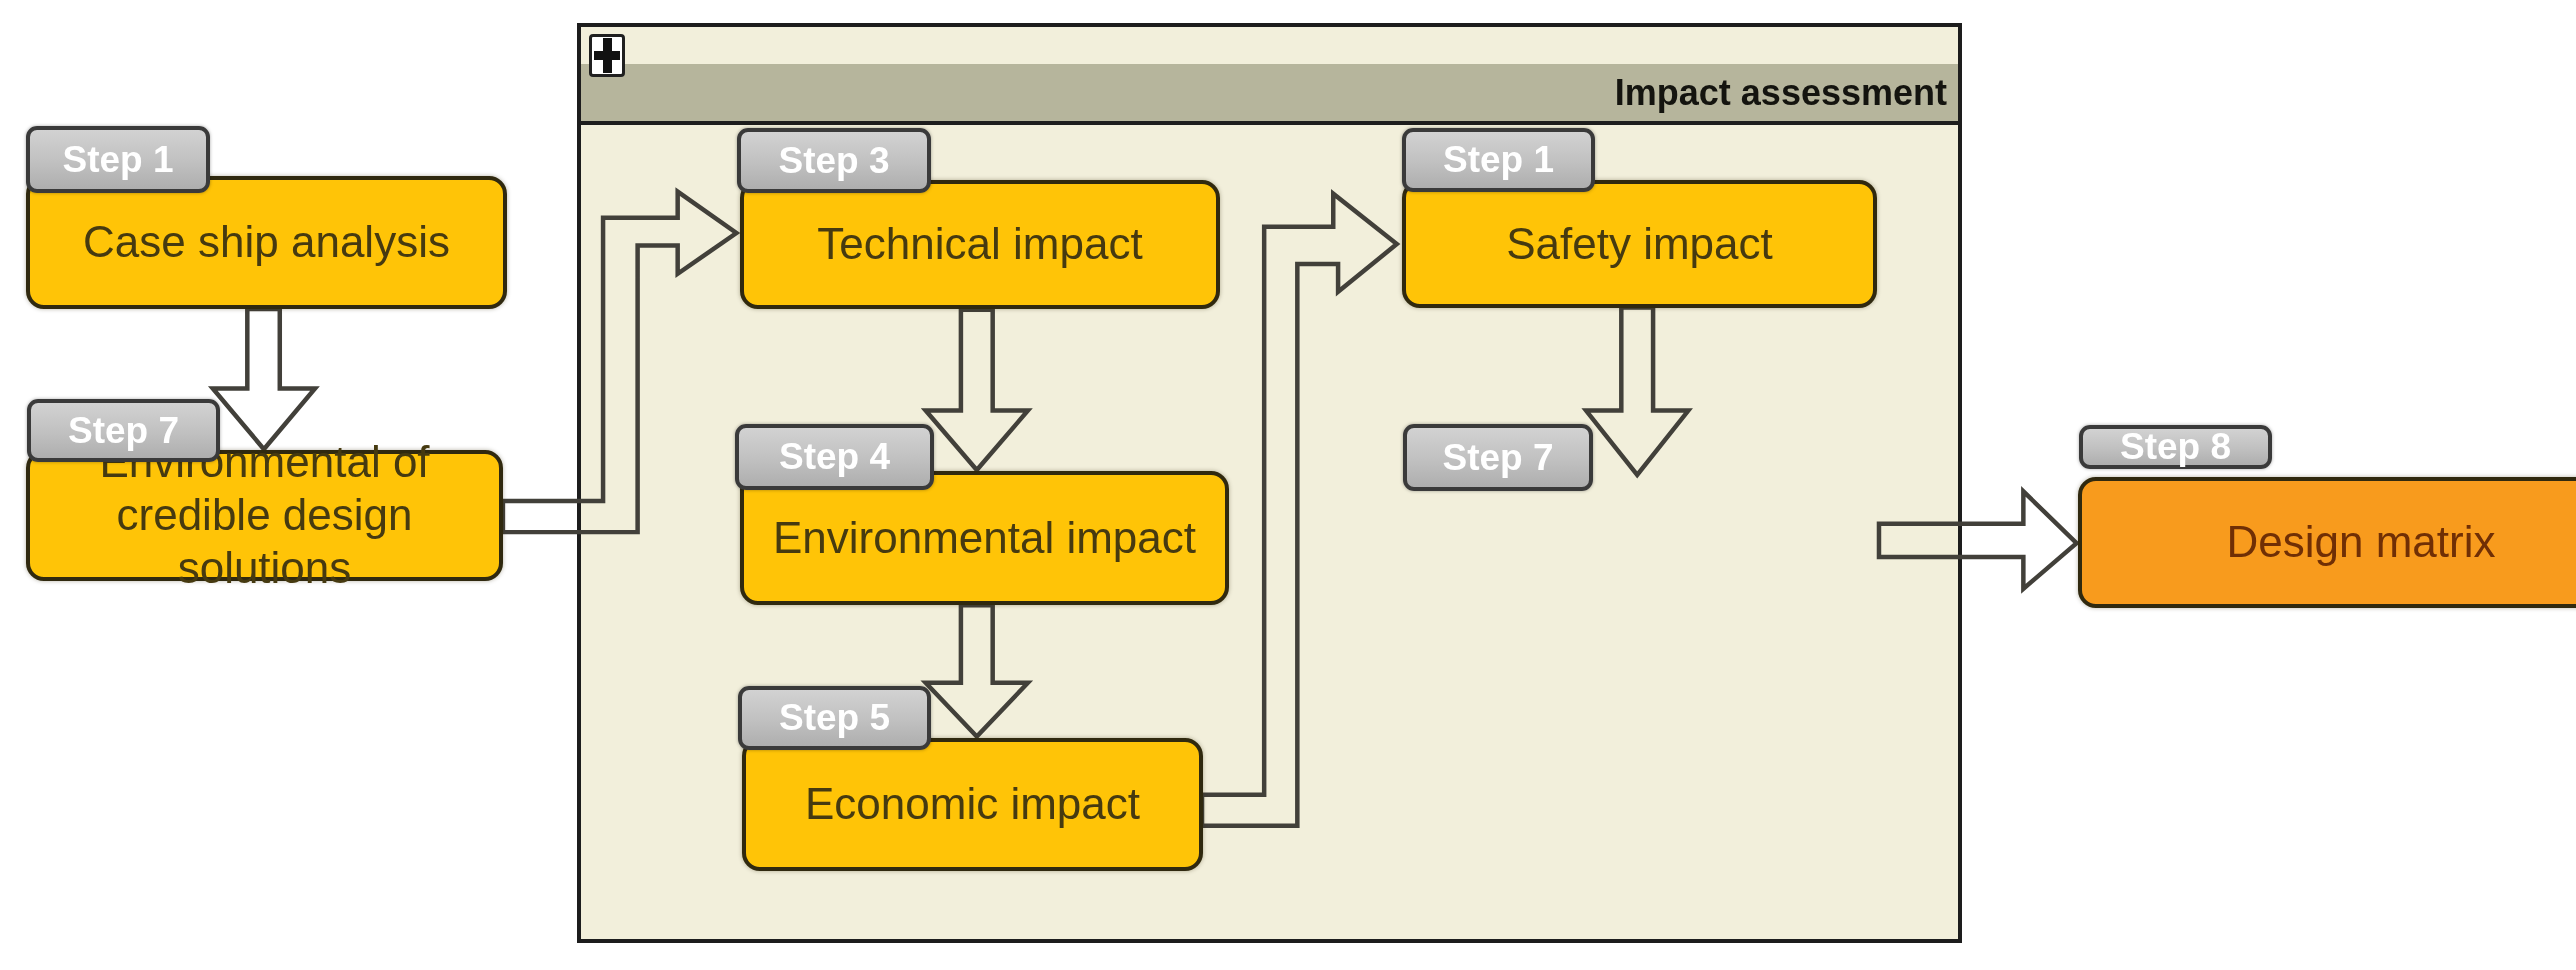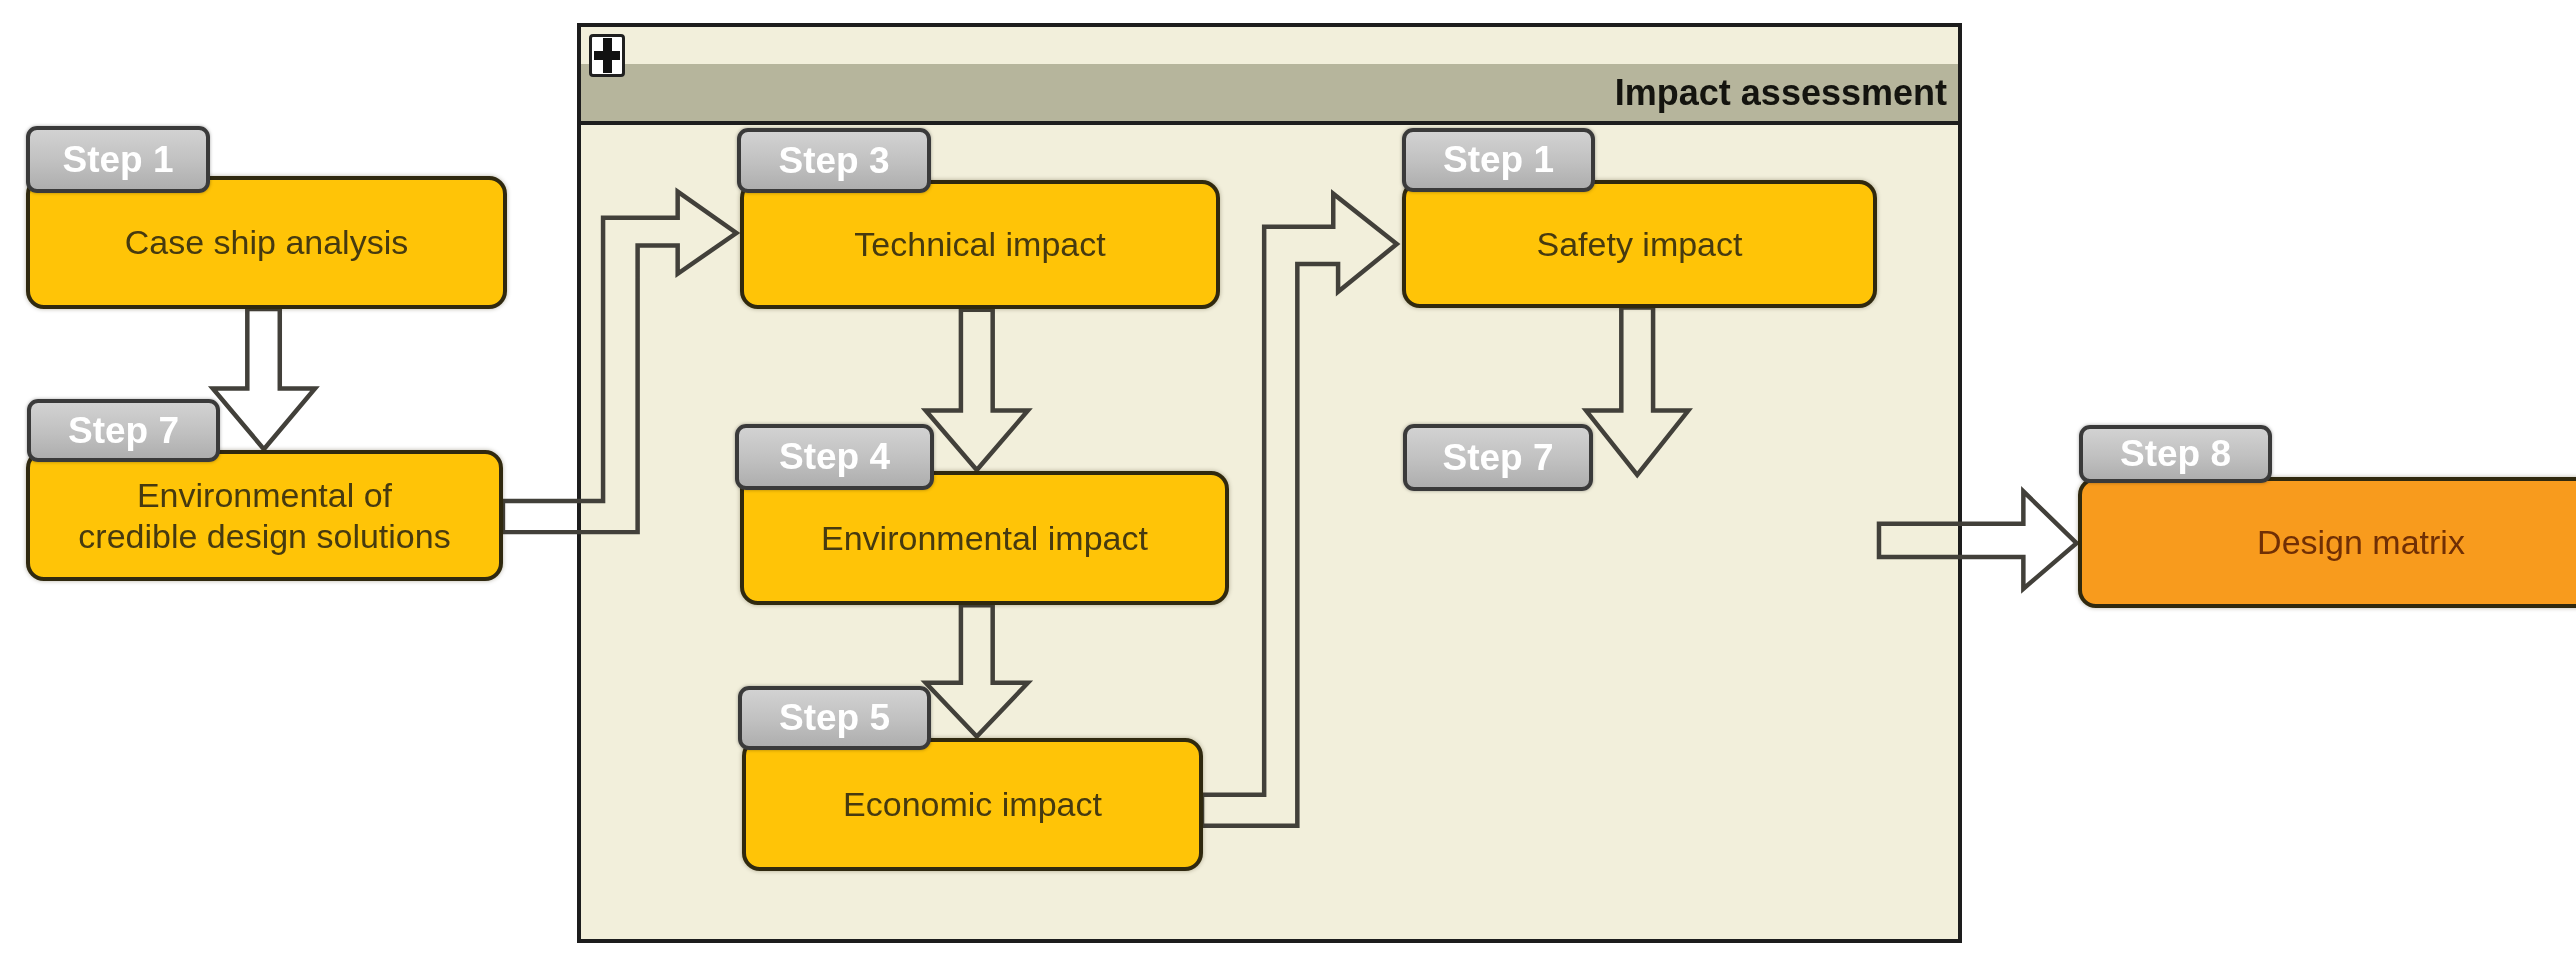--- a/index.html
+++ b/index.html
@@ -37,21 +37,21 @@
   
   .node{
     position:absolute;z-index:3;box-sizing:border-box;
     border:4.8px solid #30290f;border-radius:18px;
     display:flex;align-items:center;justify-content:center;text-align:center;
     box-shadow:0 0 4.1px rgba(50,40,0,0.35);
   }
   .node.yellow{background:#ffc407;}
   .node.orange{background:#f89b1d;}
   .node .label{
-    font-size:34px;color:#463a10;line-height:1.2;white-space:pre-line;padding:0 7px;
+    font-size:44px;color:#463a10;line-height:1.2;white-space:pre-line;padding:0 7px;
   }
   .node.orange .label{color:#702f05;}
   .tab{
     position:absolute;z-index:4;box-sizing:border-box;
     background:linear-gradient(180deg,#d2d2d2 0%,#c0c0c0 55%,#aeaeae 100%);
     border:4.1px solid #3a3a3a;border-radius:11px;
     display:flex;align-items:center;justify-content:center;
     box-shadow:0 0 3.5px rgba(0,0,0,0.35);
   }
   .tab .tab-label{font-size:37px;font-weight:bold;color:#ffffff;}
@@ -65,21 +65,21 @@
   .b7{left:1403px;top:476px;width:476px;height:131px;}
   .b8{left:2078px;top:477px;width:566px;height:131px;}
   
   .t1{left:26px;top:126px;width:184px;height:67px;}
   .t2{left:27px;top:399px;width:193px;height:63px;}
   .t3{left:737px;top:128px;width:194px;height:65px;}
   .t4{left:735px;top:424px;width:199px;height:66px;}
   .t5{left:738px;top:686px;width:193px;height:64px;}
   .t6{left:1402px;top:128px;width:193px;height:64px;}
   .t7{left:1403px;top:424px;width:190px;height:67px;}
-  .t8{left:2079px;top:425px;width:193px;height:58px;}
+  .t8{left:2079px;top:425px;width:193px;height:44px;}
 </style>
 </head>
 <body>
 
 <div class="stage">
 
   <div class="panel">
     <div class="panel-titlebar">
       <span class="panel-title">Impact assessment</span>
     </div>

